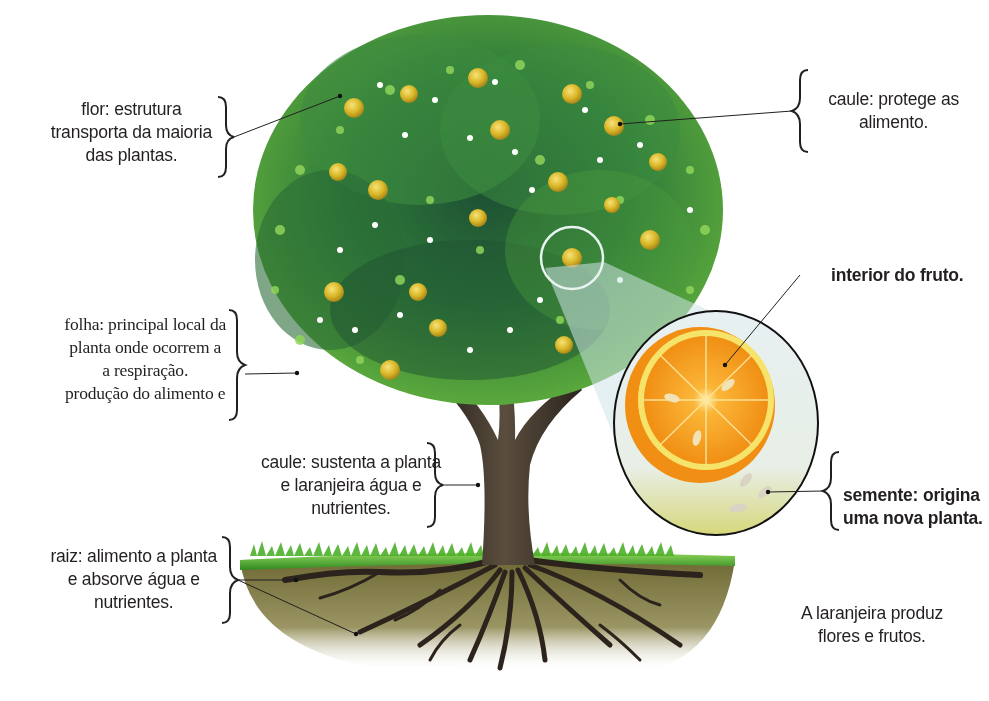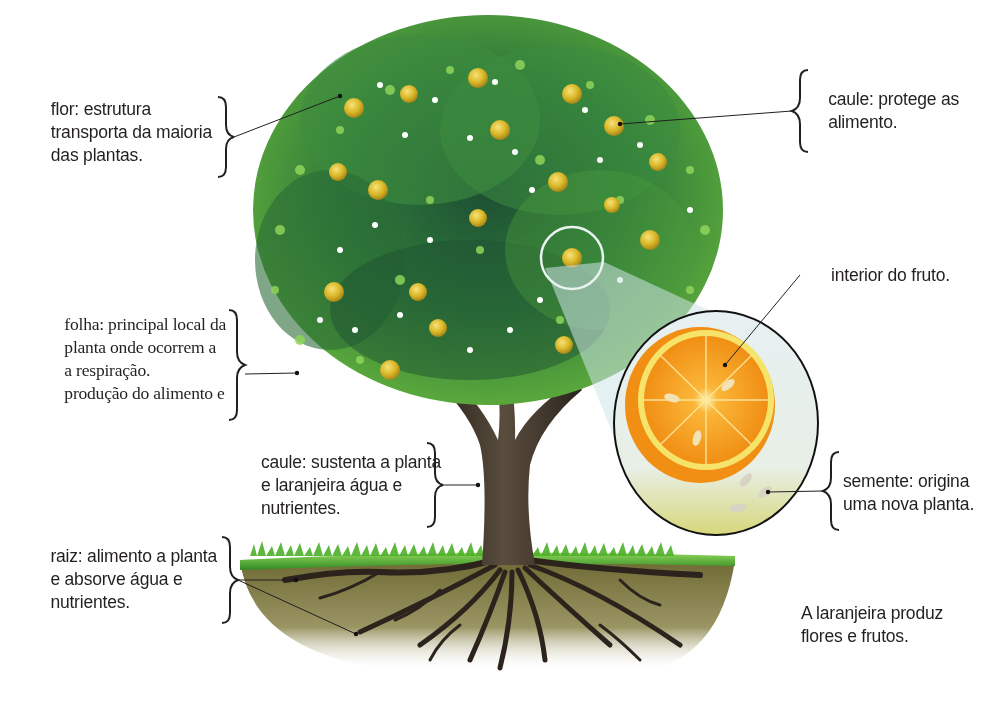--- a/index.html
+++ b/index.html
@@ -1,22 +1,22 @@
 <!DOCTYPE html>
 <html><head>
 <meta charset="utf-8">
 <style>
   html, body { margin: 0; padding: 0; background: #ffffff; }
   body { width: 989px; height: 701px; position: relative; overflow: hidden;
          font-family: "Liberation Sans", sans-serif; color: #231f20; }
   #art { position: absolute; left: 0; top: 0; width: 989px; height: 701px; }
   .label { position: absolute; font-size: 17.5px; line-height: 23px; letter-spacing: -0.2px; }
   .label .ln { display: block; white-space: nowrap; }
-  .r { text-align: left; margin-left: 40px; }
-  .l { text-align: left; }
+  .r { text-align: center; margin-left: 40px; }
+  .l { text-align: left; font-weight: bold; }
 </style>
 </head>
 <body>
 
 <svg id="art" viewBox="0 0 989 701" xmlns="http://www.w3.org/2000/svg">
   <defs>
     <radialGradient id="canopyGrad" cx="50%" cy="45%" r="55%">
       <stop offset="0%" stop-color="#1d4f33"></stop>
       <stop offset="55%" stop-color="#2f7a3a"></stop>
       <stop offset="100%" stop-color="#5aa83c"></stop>
@@ -243,21 +243,21 @@
   <span class="ln">a respiração.</span>
   <span class="ln">produção do alimento e</span>
 </div>
 
 <div class="label r" style="right:548px; top:451px;">
   <span class="ln">caule: sustenta a planta</span>
   <span class="ln">e laranjeira água e</span>
   <span class="ln">nutrientes.</span>
 </div>
 
-<div class="label l" style="left:843px; top:470px;">
+<div class="label l" style="left:843px; top:484px;">
   <span class="ln">semente: origina</span>
   <span class="ln">uma nova planta.</span>
 </div>
 
 <div class="label r" style="right:772px; top:545px;">
   <span class="ln">raiz: alimento a planta</span>
   <span class="ln">e absorve água e</span>
   <span class="ln">nutrientes.</span>
 </div>
 

